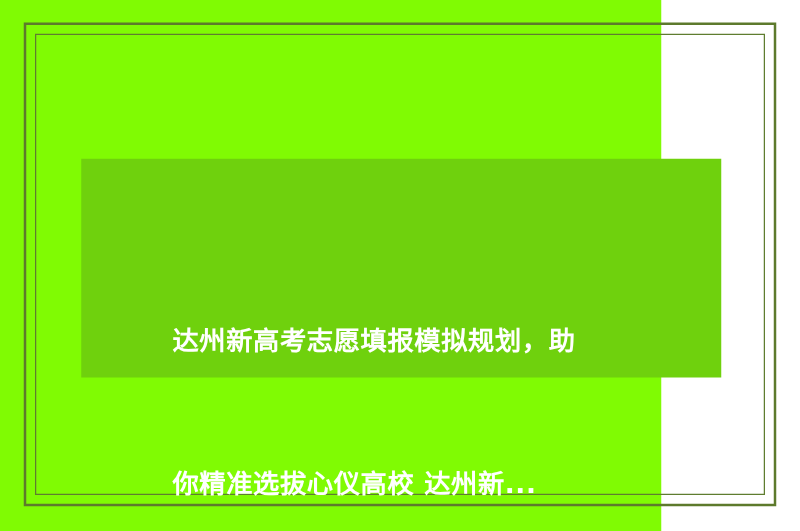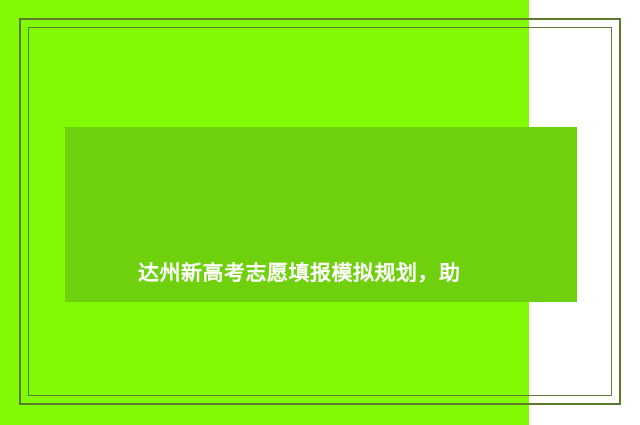--- a/index.html
+++ b/index.html
@@ -84,15 +84,16 @@
 
   <div class="frame frame-outer"></div>
 
   <div class="frame frame-inner"></div>
 
   <div id="content-panel">
   </div>
 
   <div id="headline">
     <span class="headline-line">达州新高考志愿填报模拟规划，助</span>
+    <span class="headline-line">你精准选拔心仪高校 达州新...</span>
   </div>
 
 </div>
 
 </body></html>

